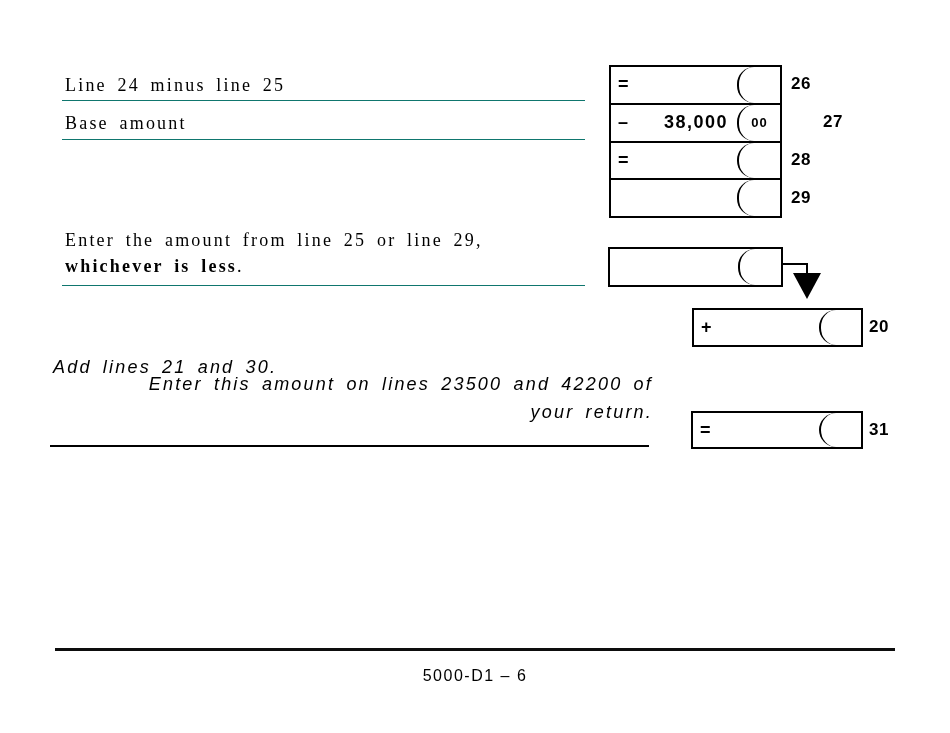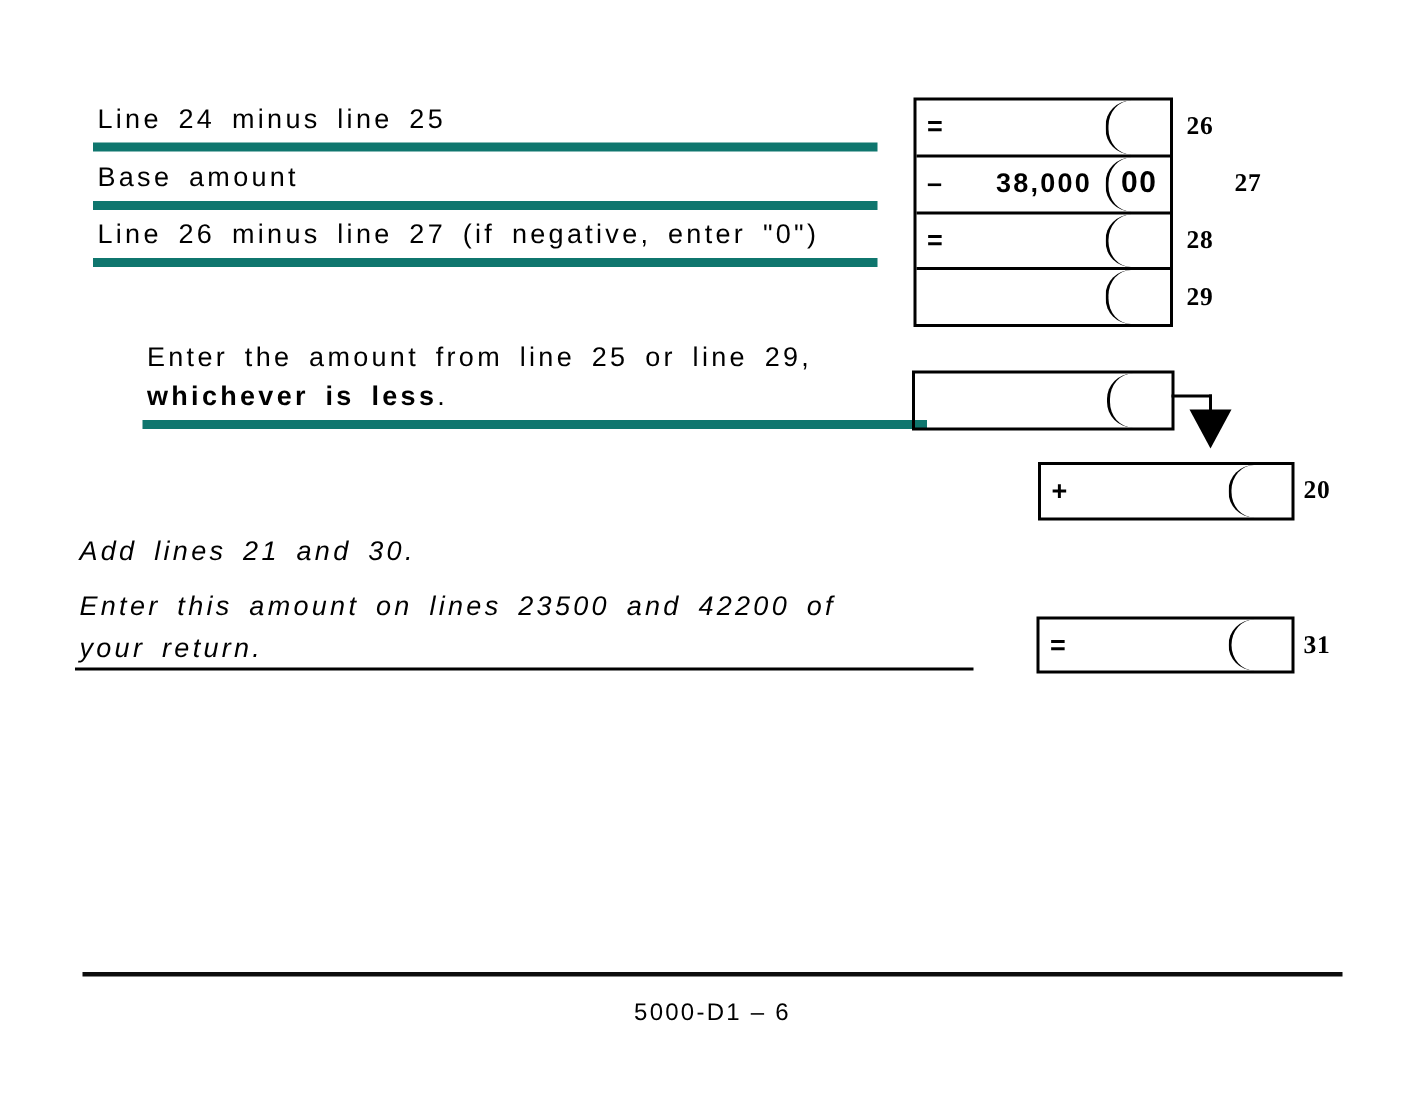--- a/index.html
+++ b/index.html
@@ -11,35 +11,35 @@
     color: #000;
     font-family: "Liberation Sans", sans-serif;
     overflow: hidden;
   }
 
   
   .label-row {
     position: absolute;
     left: 62px;
     width: 523px;
-    border-bottom: 6px solid #0f766e;
-    box-sizing: border-box;
-    display: flex;
-    align-items: flex-end;
+    border-bottom: 1px solid #0f766e;
+    box-sizing: border-box;
+    display: flex;
     font-size: 18px;
     letter-spacing: 2.2px;
     word-spacing: 4px;
     line-height: 26px;
     padding: 0 0 3px 3px;
+    font-family: Liberation Serif, serif;
   }
   .r1 { top: 72px;  height: 29px; }
   .r2 { top: 110px; height: 30px; }
   .r3 { top: 148px; height: 30px; }
   .r4 { top: 187px; height: 30px; }
-  .r5 { top: 227px; height: 59px; margin-left: 33px; }
+  .r5 { top: 227px; height: 59px; }
 
   
   .boxgroup {
     position: absolute;
     left: 609px; top: 65px;
     width: 173px; height: 153px;
     border: 2px solid #000;
     box-sizing: border-box;
     display: flex;
     flex-direction: column;
@@ -73,21 +73,21 @@
     letter-spacing: 1.5px;
   }
   .cents-cell {
     width: 43px;
     border-left: 2px solid #000;
     box-sizing: border-box;
     display: flex;
     align-items: center;
     justify-content: center;
     font-weight: bold;
-    font-size: 20px;
+    font-size: 13px;
     letter-spacing: 1px;
     border-radius: 17px;
   }
 
   .singlebox {
     position: absolute;
     border: 2px solid #000;
     box-sizing: border-box;
     display: flex;
   }
@@ -95,21 +95,20 @@
   .box30 { left: 692px; top: 308px; width: 171px; height: 39px; }
   .box31 { left: 691px; top: 411px; width: 172px; height: 38px; }
   .box30 .cents-cell, .box31 .cents-cell { width: 42px; }
 
   
   .lineno {
     position: absolute;
     font-weight: bold;
     font-size: 17px;
     letter-spacing: 0.5px;
-    font-family: Liberation Serif, serif;
   }
   .n26 { left: 791px; top: 74px; }
   .n27 { left: 791px; top: 112px; margin-left: 32px; }
   .n28 { left: 791px; top: 150px; }
   .n29 { left: 791px; top: 188px; }
   .n30 { left: 869px; top: 317px; }
   .n31 { left: 869px; top: 420px; }
 
   
   .elbow-h { position: absolute; left: 781px; top: 263px; width: 27px; height: 2px; background: #000; }
@@ -127,21 +126,21 @@
   .para {
     position: absolute;
     left: 53px;
     font-size: 18px;
     letter-spacing: 2.2px;
     word-spacing: 4px;
     line-height: 28px;
     font-style: italic;
   }
   .p-add   { top: 353px; width: 600px; }
-  .p-enter { top: 390px; width: 600px; }
+  .p-enter { top: 370px; width: 600px; text-align: right; }
   .bottom-rule {
     position: absolute;
     left: 50px; top: 445px;
     width: 599px; height: 2px;
     background: #000;
   }
 
   
   .footer-rule {
     position: absolute;
@@ -164,23 +163,20 @@
 <body>
 
 <div class="page">
 
   <div class="label-row r1">
     <span>Line 24 minus line 25</span>
   </div>
   <div class="label-row r2">
     <span>Base amount</span>
   </div>
-  <div class="label-row r3">
-    <span>Line 26 minus line 27 (if negative, enter "0")</span>
-  </div>
   <div class="label-row r5">
     <div>
       <span>Enter the amount from line 25 or line 29,</span><br>
       <strong>whichever is less</strong><span>.</span>
     </div>
   </div>
 
   <div class="boxgroup">
     <div class="boxrow">
       <div class="amount-cell">

